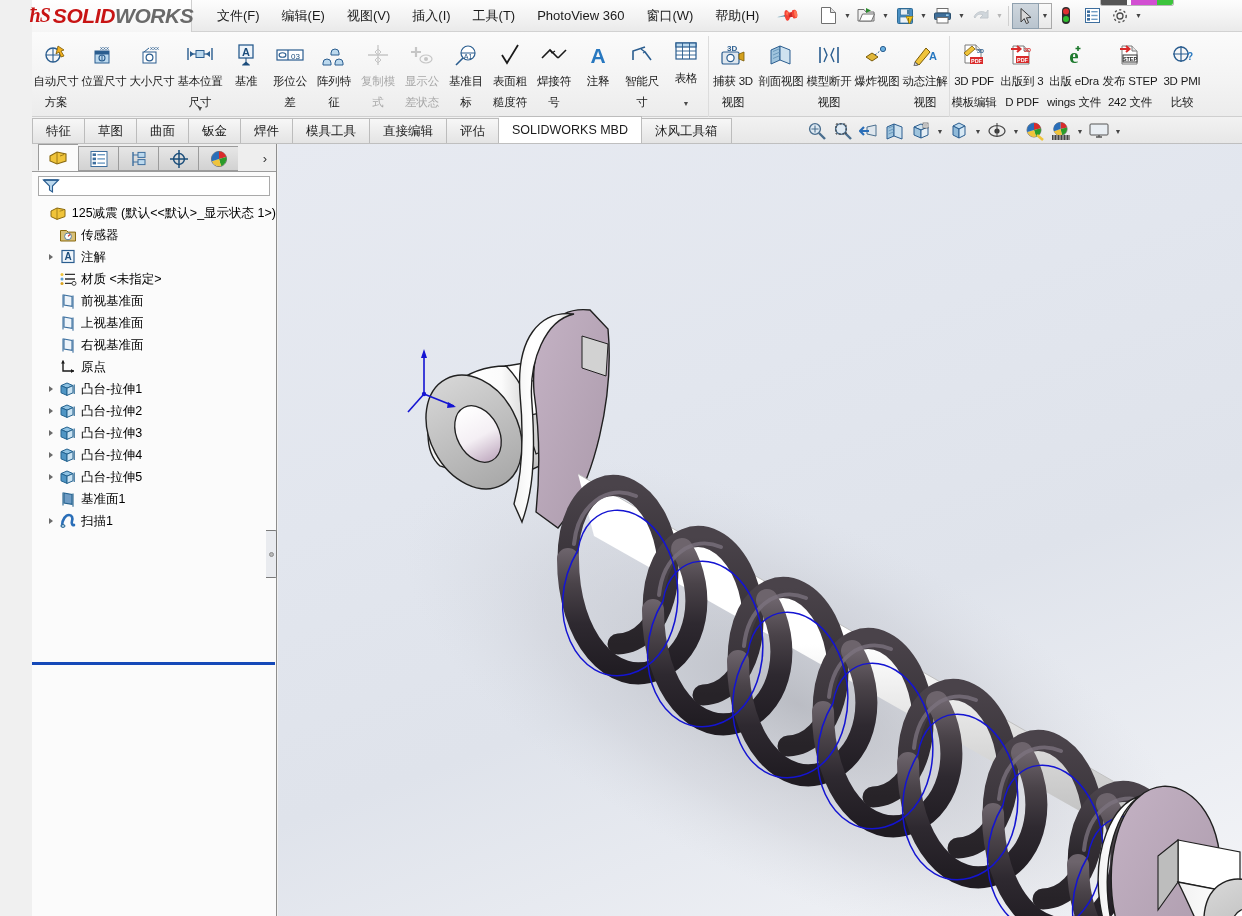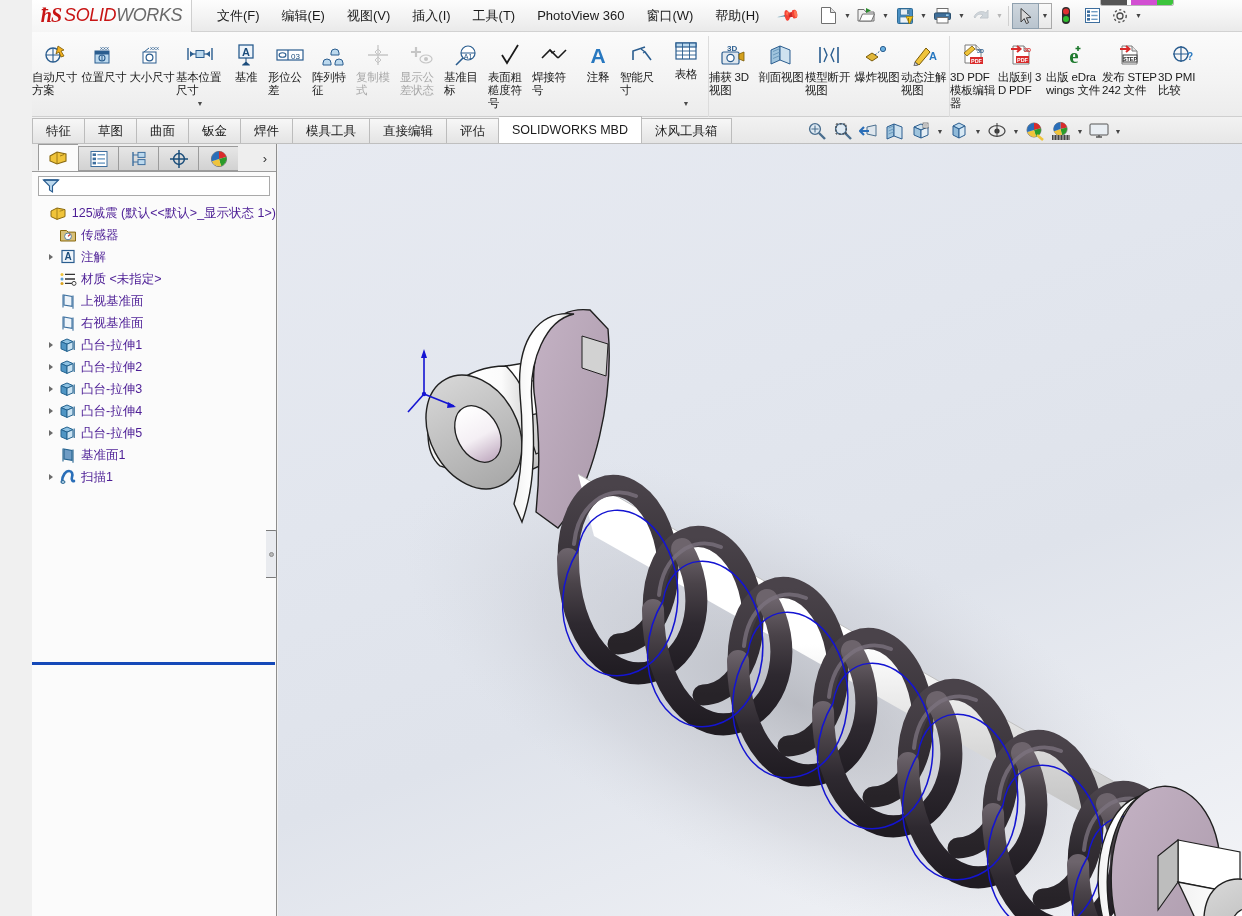--- a/index.html
+++ b/index.html
@@ -21,21 +21,21 @@
   .sw-logo {
     width: 160px; height: 32px; display: flex; align-items: center;
     justify-content: center; gap: 3px;
     border-right: 1px solid #cfcfcf;
     background: linear-gradient(to bottom,#ffffff,#f5f5f5);
   }
   .sw-logo .ds {
     font-family: "Liberation Serif", serif; font-weight: bold; font-style: italic;
     color: #c81414; font-size: 20px; letter-spacing: -1px;
   }
-  .sw-logo .sldw { font-size: 18px; font-weight: normal; font-style: italic; letter-spacing: -0.4px;}
+  .sw-logo .sldw { font-size: 21px; font-weight: bold; font-style: italic; letter-spacing: -0.4px;}
   .sw-logo .sld { color: #c81414; }
   .sw-logo .works { color: #6a6a6a; }
 
   .menu-items { display: flex; align-items: center; height: 32px; padding-left: 14px; }
   .menu-item {
     font-size: 13px; color: #1a1a1a; padding: 4px 11px; cursor: default;
     white-space: nowrap; line-height: 16px;
   }
   .pin-icon { margin-left: 10px; color: #1f6bb0; font-size: 15px; transform: rotate(35deg); display:inline-block;}
 
@@ -71,21 +71,21 @@
   .rgroup { display:flex; align-items:flex-start; height:81px; position:relative;}
   .rgroup + .rgroup { border-left:1px solid #dcdcdc; }
   .cmd {
     width: 44px; min-height:72px; display:flex; flex-direction:column; align-items:center;
     padding-top:5px; cursor:default; position:relative;
   }
   .cmd.w56 { width:56px; }
   .cmd.w48 { width:48px; }
   .cmd .ico { height:28px; display:flex;align-items:center;justify-content:center; }
   .cmd .lbl {
-    font-size: 11.5px; color:#1a1a1a; line-height:13px;
+    font-size: 11.5px; color:#1a1a1a; text-align:center; line-height:21px;
     margin-top:2px; word-break: break-all; letter-spacing:-0.2px;
   }
   .cmd.dis .lbl { color:#a8a8a8; }
   .cmd.dis .ico { opacity:.38; filter: grayscale(1); }
   .grp-caret {
     position:absolute; bottom:1px; left:50%; transform:translateX(-50%);
     font-size:7px; color:#4a4a4a;
   }
 
   
@@ -127,21 +127,21 @@
   }
   .ptab:last-of-type { border-right:1px solid #9b9b9b; }
   .ptab.active { background:#fbfbfb; border-bottom:1px solid #fbfbfb; height:27px; }
   .ptab-more { margin-left:auto; width:22px;height:25px;display:flex;align-items:center;justify-content:center;
      font-size:13px;color:#333;cursor:default;}
 
   .filterbar {
     margin:4px 6px 2px 6px; height:20px; background:#fff; border:1px solid #a9a9a9;
     display:flex; align-items:center; padding-left:3px;
   }
-  .tree { padding:4px 0 0 2px; font-size:12.5px; color:#4c1d95; position:relative;}
+  .tree { padding:4px 0 0 2px; font-size:12.5px; color:#000000; position:relative;}
   .trow { display:flex; align-items:center; height:22px; padding-left:2px; cursor:default; white-space:nowrap;}
   .texp { width:14px; height:22px; display:flex; align-items:center; justify-content:center; }
   .texp svg { display:block; }
   .tico { width:20px; height:20px; display:flex; align-items:center; justify-content:center; margin-right:3px; flex:0 0 20px;}
   .tlabel { line-height:20px; }
   .tree-root .tlabel { font-size:12.5px; }
   .indent1 { padding-left:10px; }
   .rollbar { position:absolute; left:0; width:243px; height:3px; background:#1549b8; }
 
   .splitter-handle {
@@ -743,43 +743,63 @@
               <circle cx="3" cy="3.4" r="1.5" fill="#f0c43a"></circle>
               <circle cx="3" cy="8" r="1.5" fill="#5a9ed0"></circle>
               <circle cx="3" cy="12.4" r="1.5" fill="#d9a21e"></circle>
               <path d="M6 3.4h10M6 8h10M6 12.4h7" stroke="#333" stroke-width="1.4"></path>
               <circle cx="15" cy="12.4" r="2" fill="none" stroke="#444" stroke-width="1"></circle>
             </svg>
         </div>
         <div class="tlabel">材质 &lt;未指定&gt;</div>
       </div>
 
-
       <div class="trow indent1">
         <div class="texp"></div>
         <div class="tico">
           <svg width="18" height="16" viewBox="0 0 18 16">
               <path d="M5 2 L13 3.4 L13 13.4 L5 12z" fill="#eef4fa" stroke="#3a6e9e" stroke-width="1.1"></path>
               <path d="M4 1.4v13.2M14 2.6v13.2" stroke="#3a6e9e" stroke-width="1.1"></path>
             </svg>
         </div>
-        <div class="tlabel">上视基准面</div>
+        <div class="tlabel">前视基准面</div>
       </div>
 
       <div class="trow indent1">
         <div class="texp"></div>
         <div class="tico">
           <svg width="18" height="16" viewBox="0 0 18 16">
               <path d="M5 2 L13 3.4 L13 13.4 L5 12z" fill="#eef4fa" stroke="#3a6e9e" stroke-width="1.1"></path>
               <path d="M4 1.4v13.2M14 2.6v13.2" stroke="#3a6e9e" stroke-width="1.1"></path>
             </svg>
         </div>
+        <div class="tlabel">上视基准面</div>
+      </div>
+
+      <div class="trow indent1">
+        <div class="texp"></div>
+        <div class="tico">
+          <svg width="18" height="16" viewBox="0 0 18 16">
+              <path d="M5 2 L13 3.4 L13 13.4 L5 12z" fill="#eef4fa" stroke="#3a6e9e" stroke-width="1.1"></path>
+              <path d="M4 1.4v13.2M14 2.6v13.2" stroke="#3a6e9e" stroke-width="1.1"></path>
+            </svg>
+        </div>
         <div class="tlabel">右视基准面</div>
       </div>
 
+      <div class="trow indent1">
+        <div class="texp"></div>
+        <div class="tico">
+          <svg width="18" height="16" viewBox="0 0 18 16">
+              <path d="M4 1.5 L4 12 L15 12" fill="none" stroke="#1a1a1a" stroke-width="1.4"></path>
+              <path d="M4 1.5l-2 3h4zM15 12l-3-2v4z" fill="#1a1a1a"></path>
+            </svg>
+        </div>
+        <div class="tlabel">原点</div>
+      </div>
 
       <div class="trow indent1">
         <div class="texp">
             <svg width="8" height="8" viewBox="0 0 8 8">
               <path d="M2 1 L6 4 L2 7z" fill="#6a6a6a"></path>
             </svg>
           </div>
         <div class="tico">
           <svg width="18" height="16" viewBox="0 0 18 16">
               <path d="M2 4.6 L8 2 L14 4.6 L8 7.2z" fill="#8fc2e2" stroke="#23628f"></path>

